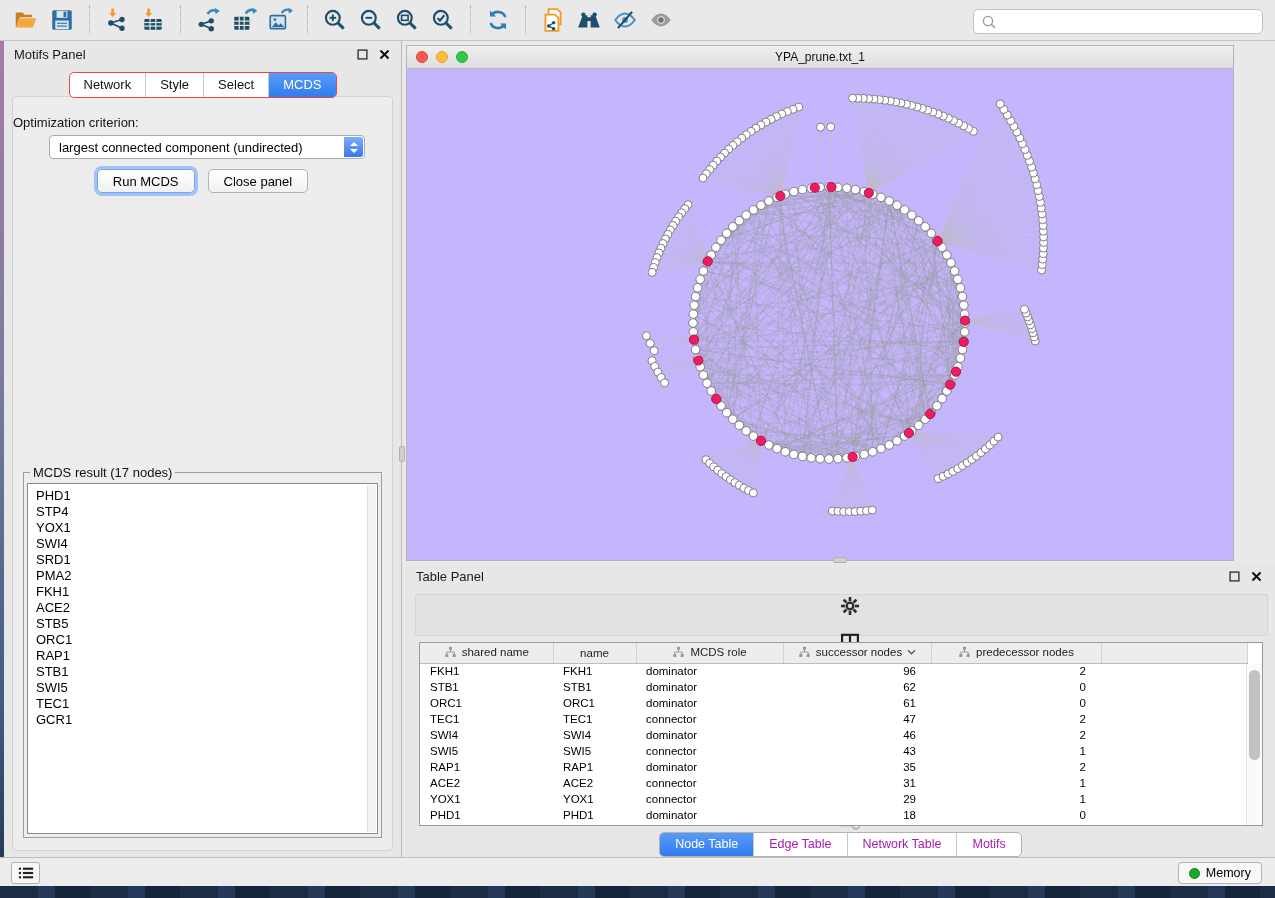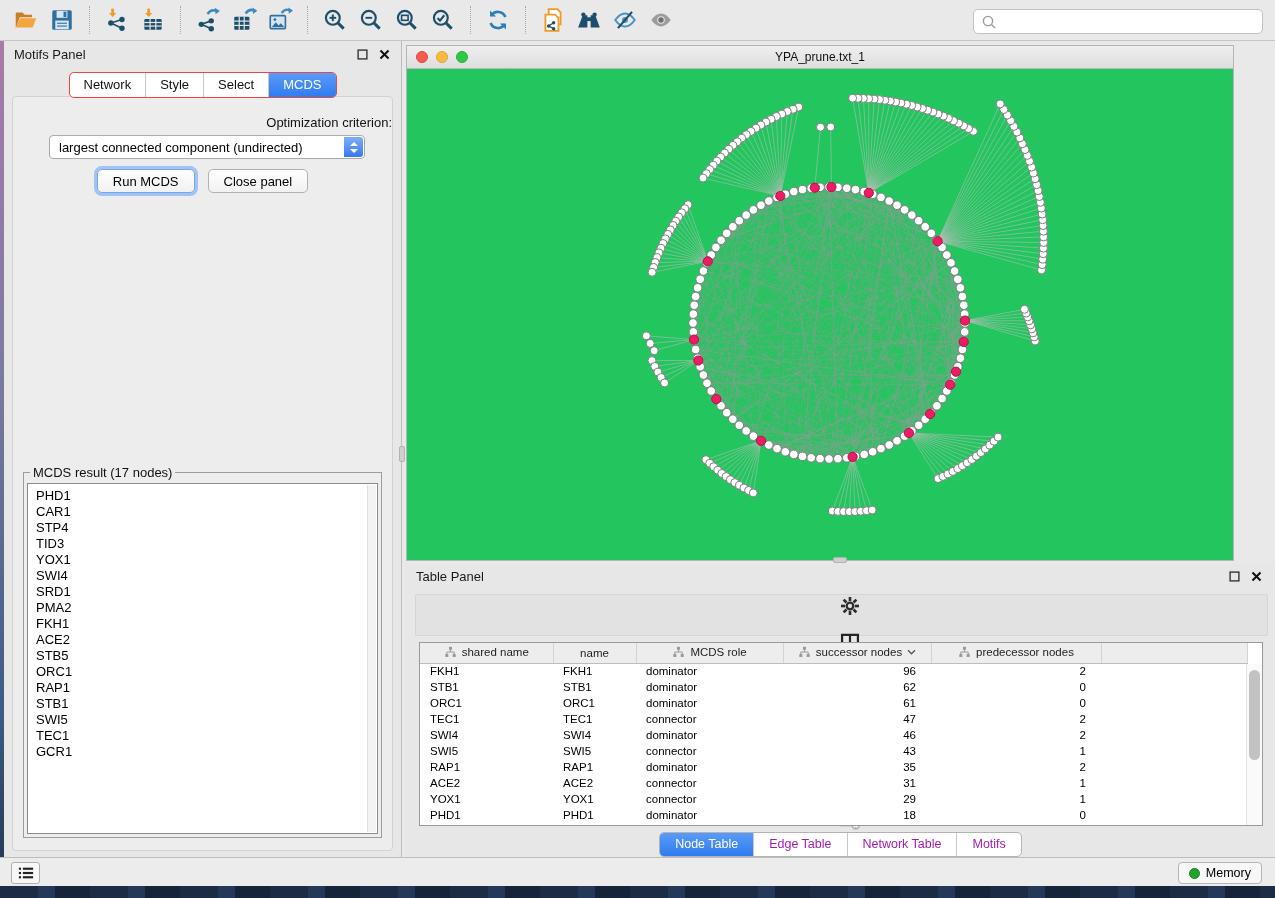--- a/index.html
+++ b/index.html
@@ -31,21 +31,21 @@
     padding:6px 10px 2px 10px; font-size:13px; color:#1a1a1a; }
   .win-btns { display:flex; gap:9px; align-items:center; }
   .mini-btn { display:inline-flex; width:13px; height:13px; align-items:center; justify-content:center; }
   .cp-tabs { position:absolute; left:50%; transform:translateX(-50%); top:31px; display:flex;
     background:#fff; border:1px solid #ef4444; border-radius:5px; overflow:hidden; z-index:3; }
   .cp-tab { padding:4px 14px 5px 14px; font-size:13px; color:#111; border-left:1px solid #c8c8c8; }
   .cp-tab:first-child { border-left:none; }
   .cp-tab.selected { background:linear-gradient(#5a9bf7,#2f7bf0); color:#fff; }
   .cp-card { position:absolute; left:8px; right:8px; top:55px; bottom:6px; background:#ededed;
     border:1px solid #d2d2d2; border-radius:4px; }
-  .opt-label { position:absolute; top:18px; width:100%; text-align:right; font-size:13px; color:#111; }
+  .opt-label { position:absolute; top:18px; width:100%; text-align:left; font-size:13px; color:#111; }
   .dropdown { position:absolute; top:38px; left:36px; width:316px; height:24px; background:#fff;
     border:1px solid #ababab; border-radius:4px; font-size:13px; color:#000; display:flex;
     align-items:center; padding-left:9px; }
   .stepper { position:absolute; right:1px; top:1px; bottom:1px; width:19px; border-radius:0 3px 3px 0;
     background:linear-gradient(#7eaef9,#3a76ee); display:flex; flex-direction:column;
     align-items:center; justify-content:center; gap:3px; }
   .stepper i { display:block; width:0; height:0; border-left:4px solid transparent; border-right:4px solid transparent; }
   .stepper i.up { border-bottom:4px solid #fff; }
   .stepper i.down { border-top:4px solid #fff; }
   .btn-row { position:absolute; top:72px; width:100%; display:flex; justify-content:center; gap:13px; }
@@ -63,21 +63,21 @@
     border-left:1px solid #e0e0e0; }
 
   
   .vsplit-handle { position:absolute; left:399px; top:446px; width:6px; height:16px;
     background:#cfcfcf; border:1px solid #b2b2b2; border-radius:2px; }
   .hsplit-handle { position:absolute; left:833px; top:557px; width:14px; height:6px;
     background:#cfcfcf; border:1px solid #b2b2b2; border-radius:2px; }
 
   
   .network-frame { position:absolute; left:406px; top:45px; width:828px; height:516px;
-    background:#22c55e; border:1px solid #b5b5b5; }
+    background:#c4b5fd; border:1px solid #b5b5b5; }
   .net-titlebar { position:relative; height:23px; background:linear-gradient(#efefef,#dedede);
     border-bottom:1px solid #b9b9b9; }
   .lights { position:absolute; left:9px; top:5px; display:flex; gap:8px; }
   .light { width:12px; height:12px; border-radius:50%; }
   .light.red { background:#f85951; border:1px solid #e14640; }
   .light.yellow { background:#fdbb3e; border:1px solid #e0a432; }
   .light.green { background:#2fc944; border:1px solid #2aae3c; }
   .net-title { position:absolute; left:0; right:0; top:4px; text-align:center; font-size:12px; color:#111; }
   #network-svg { position:absolute; left:0; top:23px; width:867px; height:491px; }
 
@@ -322,23 +322,21 @@
       </div>
       <div class="btn-row">
         <button class="mac-btn focus">Run MCDS</button>
         <button class="mac-btn">Close panel</button>
       </div>
       <fieldset class="mcds-fieldset">
         <legend>MCDS result (17 nodes)</legend>
         <div class="mcds-listbox">
           <ul id="mcds-list">
               <li>PHD1</li>
-              <li>CAR1</li>
               <li>STP4</li>
-              <li>TID3</li>
               <li>YOX1</li>
               <li>SWI4</li>
               <li>SRD1</li>
               <li>PMA2</li>
               <li>FKH1</li>
               <li>ACE2</li>
               <li>STB5</li>
               <li>ORC1</li>
               <li>RAP1</li>
               <li>STB1</li>

